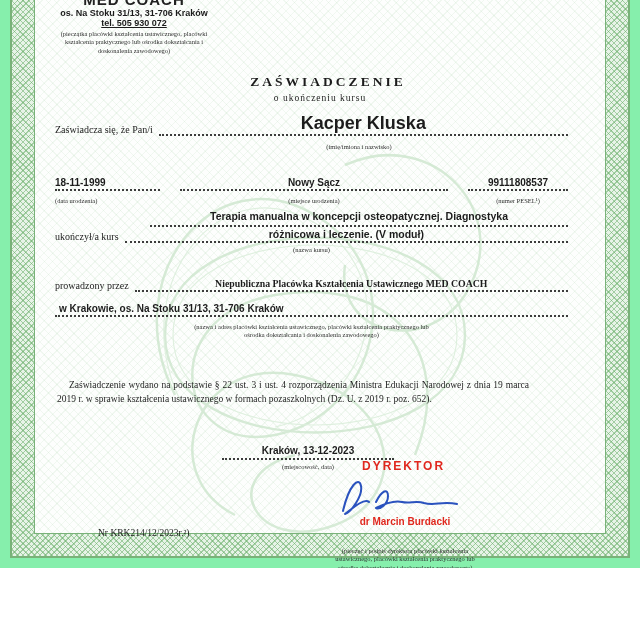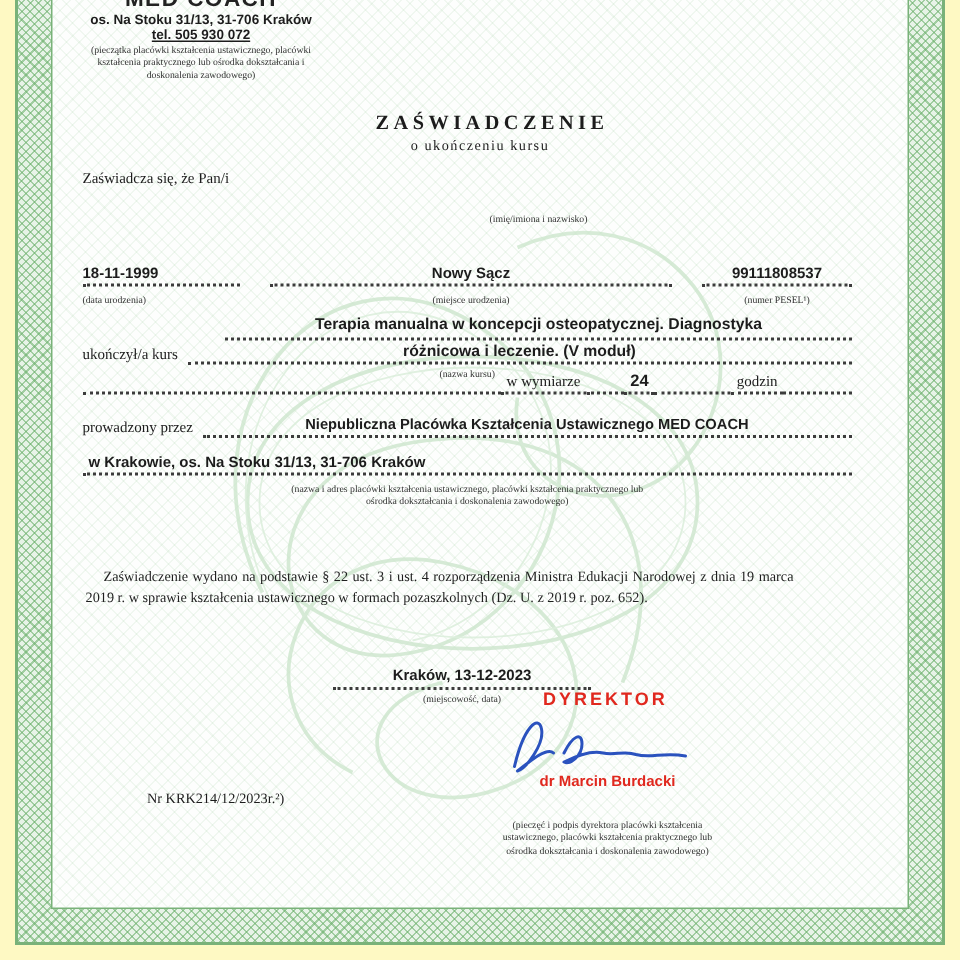--- a/index.html
+++ b/index.html
@@ -1,20 +1,20 @@
 <!DOCTYPE html>
 <html><head>
 <meta charset="utf-8">
 <style>
   * { margin:0; padding:0; box-sizing:border-box; }
   html,body { width:640px; height:640px; }
   body { background:#ffffff; }
   .page {
-    position:relative; width:640px; height:640px; overflow:hidden;
-    background:#fef9c3; font-family:"Liberation Serif", serif; color:#1c1c1c;
+    position:relative; width:640px; height:568px; overflow:hidden;
+    background:#86efac; font-family:"Liberation Serif", serif; color:#1c1c1c;
   }
   
   .band {
     position:absolute; left:10px; right:10px; top:-26px; bottom:10px;
     border:2px solid #79b279; background-color:#e7f3e7;
     background-image:
       repeating-linear-gradient(45deg, rgba(104,174,104,.55) 0 1px, transparent 1px 4px),
       repeating-linear-gradient(-45deg, rgba(104,174,104,.55) 0 1px, transparent 1px 4px);
   }
   .inner {
@@ -62,21 +62,21 @@
   .course-cap { margin-top:3px; text-align:center; }
 
   .hours { position:absolute; left:55px; right:72px; top:248px; display:flex; align-items:flex-end; }
   .dots { height:6px; }
   .d1 { flex:5.5; } .d2 { flex:0.5; } .d3 { flex:1; } .d4 { flex:0.9; }
   .hours .lbl { padding:0 4px 1px; }
   .hours-val { font-size:11px; font-weight:bold; font-family:"Liberation Sans",sans-serif; padding:0 4px 1px; }
   .hours-unit { font-size:10px; padding:0 4px 1px; white-space:nowrap; }
 
   .prov1 { position:absolute; left:55px; right:72px; top:278px; display:flex; align-items:flex-end; }
-  .prov-name { font-size:9.8px; font-weight:bold; font-family:Liberation Sans, sans-serif; padding:0 4px 1px; }
+  .prov-name { font-size:9.8px; font-weight:bold; font-family:Liberation Serif, serif; padding:0 4px 1px; }
   .prov2 { position:absolute; left:55px; right:72px; top:303px; display:flex; align-items:flex-end; }
   .prov-addr { font-size:10px; font-weight:bold; font-family:"Liberation Sans",sans-serif; padding:0 4px 1px; }
   .prov-cap { position:absolute; left:55px; right:72px; top:323px; }
   .prov-cap div { max-width:255px; margin:0 auto; text-align:center; }
 
   .legal { position:absolute; left:57px; width:472px; top:378px; font-size:9.5px; line-height:1.5; text-align:justify; text-indent:12px; color:#1f1f1f; }
 
   .placedate { position:absolute; left:222px; width:172px; top:432px; }
   .placedate-val { text-align:center; font-size:10px; font-weight:600; font-family:"Liberation Sans",sans-serif; padding-bottom:2px;margin-top:13px; }
   .placedate-cap { text-align:center; margin-top:3px; }
@@ -118,20 +118,23 @@
       <div class="cap stamp-cap" style="font-family:'Liberation Serif',serif;">(pieczątka placówki kształcenia ustawicznego, placówki kształcenia praktycznego lub ośrodka dokształcania i doskonalenia zawodowego)</div>
     </div>
 
     <div class="header">
       <div class="title">ZAŚWIADCZENIE</div>
       <div class="subtitle">o ukończeniu kursu</div>
     </div>
 
     <div class="row-name">
       <span class="lbl">Zaświadcza się, że Pan/i</span>
+      <span class="fill dotted">
+        <span class="big-name sans">Kacper Kluska</span>
+      </span>
     </div>
     <div class="cap cap-name">(imię/imiona i nazwisko)</div>
 
     <div class="row3 vals">
       <span class="c1 dotted val">18-11-1999</span>
       <span class="c2 dotted val">Nowy Sącz</span>
       <span class="c3 dotted val">99111808537</span>
     </div>
     <div class="row3 caps">
       <span class="c1 cap">(data urodzenia)</span>
@@ -145,29 +148,20 @@
       </div>
       <div class="course-l2">
         <span class="lbl">ukończył/a kurs</span>
         <span class="fill dotted">
           <span class="course-txt" style="padding-bottom:1px;">różnicowa i leczenie. (V moduł)</span>
         </span>
       </div>
       <div class="cap course-cap">(nazwa kursu)</div>
     </div>
 
-    <div class="hours">
-      <span class="dots dotted d1"></span>
-      <span class="lbl dotted">w wymiarze</span>
-      <span class="dots dotted d2"></span>
-      <span class="hours-val dotted">24</span>
-      <span class="dots dotted d3"></span>
-      <span class="hours-unit dotted">godzin</span>
-      <span class="dots dotted d4"></span>
-    </div>
 
     <div class="prov1">
       <span class="lbl">prowadzony przez</span>
       <span class="fill dotted">
         <span class="prov-name">Niepubliczna Placówka Kształcenia Ustawicznego MED COACH</span>
       </span>
     </div>
     <div class="prov2">
       <span class="fill fill-left dotted">
         <span class="prov-addr">w Krakowie, os. Na Stoku 31/13, 31-706 Kraków</span>

